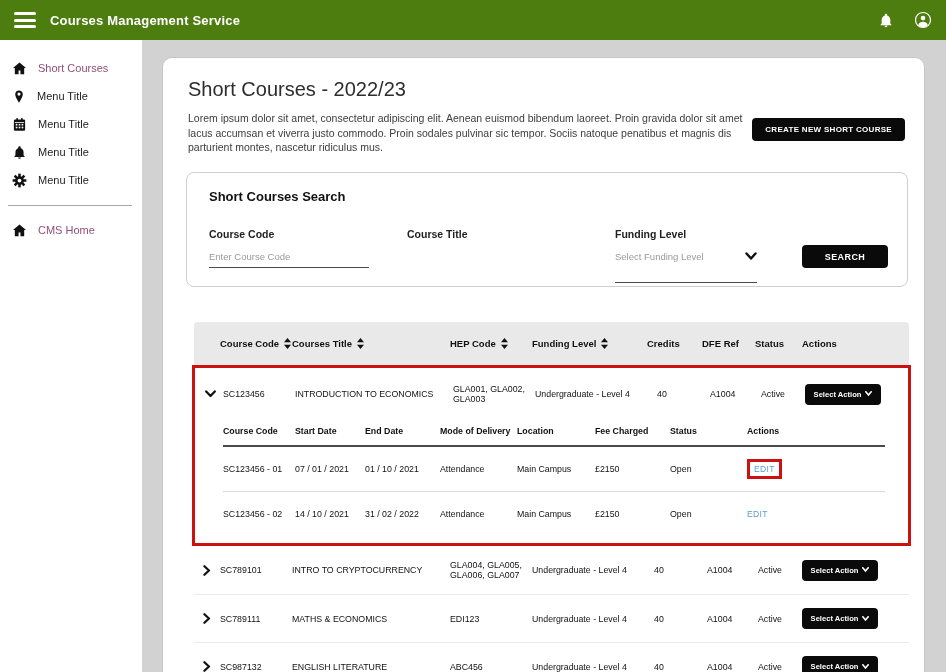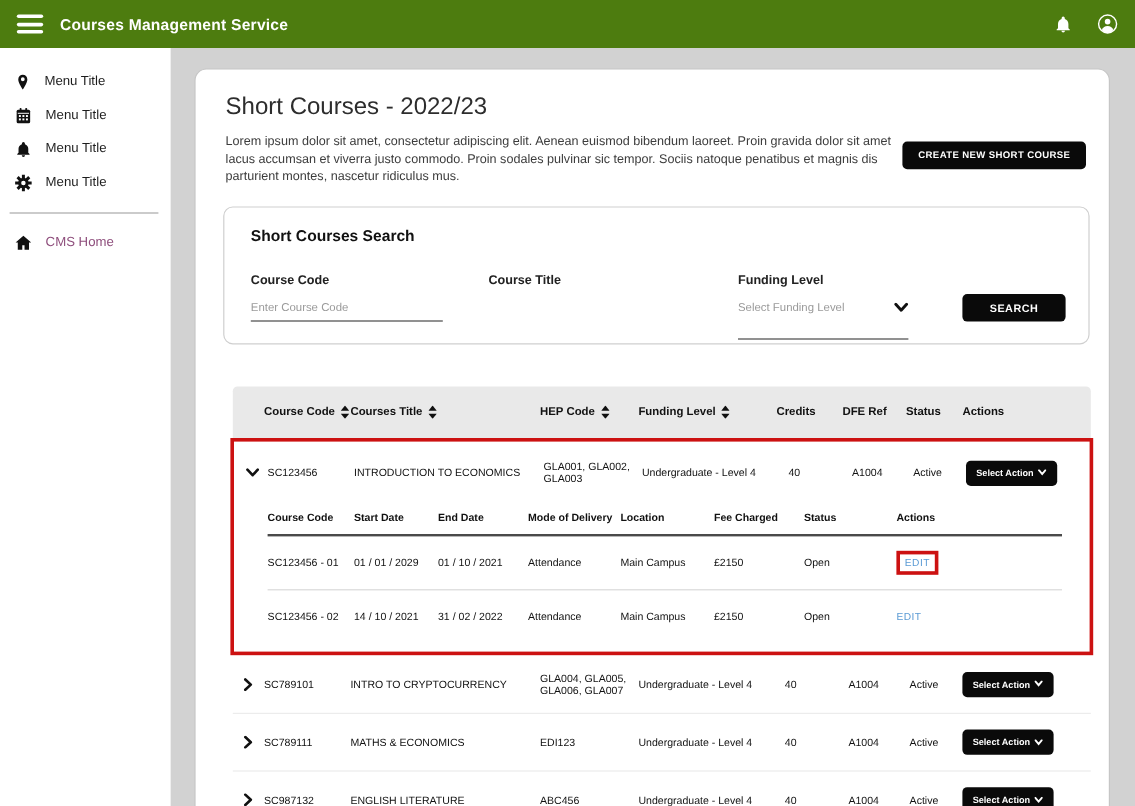--- a/index.html
+++ b/index.html
@@ -110,20 +110,26 @@
       <svg width="18" height="18" viewBox="0 0 24 24">
           <circle cx="12" cy="12" r="10" fill="none" stroke="#fff" stroke-width="1.6"></circle>
           <circle cx="12" cy="9.4" r="3.1" fill="#fff"></circle>
           <path d="M5.6 18.6a6.9 6.9 0 0 1 12.8 0A9.9 9.9 0 0 1 12 22a9.9 9.9 0 0 1-6.4-3.4z" fill="#fff"></path>
         </svg>
     </span>
   </div>
 </header>
 
 <nav class="sidebar">
+  <div class="side-item active">
+    <svg width="15" height="15" viewBox="0 0 24 24" fill="#111">
+        <path d="M12 2.4 1.6 11.2h2.9V21h6v-6h3v6h6v-9.8h2.9z"></path>
+      </svg>
+    <span class="lbl">Short Courses</span>
+  </div>
   <div class="side-item">
     <svg width="14" height="15" viewBox="0 0 24 24" fill="#111">
         <path d="M12 1.5C8.4 1.5 5.5 4.4 5.5 8c0 4.9 6.5 14.5 6.5 14.5S18.5 12.9 18.5 8c0-3.6-2.9-6.5-6.5-6.5zm0 9a2.7 2.7 0 1 1 0-5.4 2.7 2.7 0 0 1 0 5.4z"></path>
       </svg>
     <span class="lbl">Menu Title</span>
   </div>
   <div class="side-item">
     <svg width="15" height="15" viewBox="0 0 24 24" fill="#111">
         <rect x="3" y="4" width="18" height="18" rx="2"></rect>
         <rect x="7" y="1.5" width="2.5" height="5" rx="1"></rect>
@@ -279,21 +285,21 @@
             <div class="hcell">Start Date</div>
             <div class="hcell">End Date</div>
             <div class="hcell">Mode of Delivery</div>
             <div class="hcell">Location</div>
             <div class="hcell">Fee Charged</div>
             <div class="hcell">Status</div>
             <div class="hcell">Actions</div>
           </div>
           <div class="s-grid s-row">
             <div class="cell">SC123456 - 01</div>
-            <div class="cell">01 / 01 / 2029</div>
+            <div class="cell">07 / 01 / 2021</div>
             <div class="cell">01 / 10 / 2021</div>
             <div class="cell">Attendance</div>
             <div class="cell">Main Campus</div>
             <div class="cell">£2150</div>
             <div class="cell">Open</div>
             <div class="cell"><span class="edit-annotated"><a class="edit-link">EDIT</a></span></div>
           </div>
           <div class="s-grid s-row">
             <div class="cell">SC123456 - 02</div>
             <div class="cell">14 / 10 / 2021</div>

